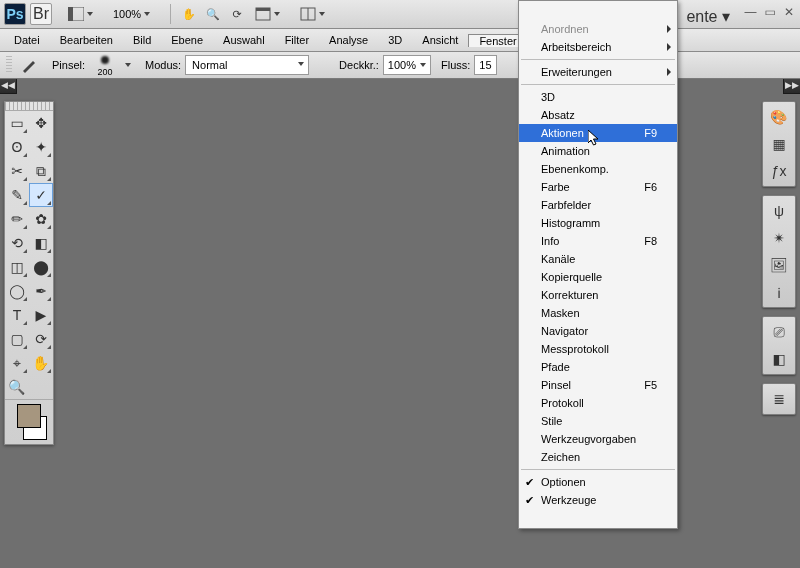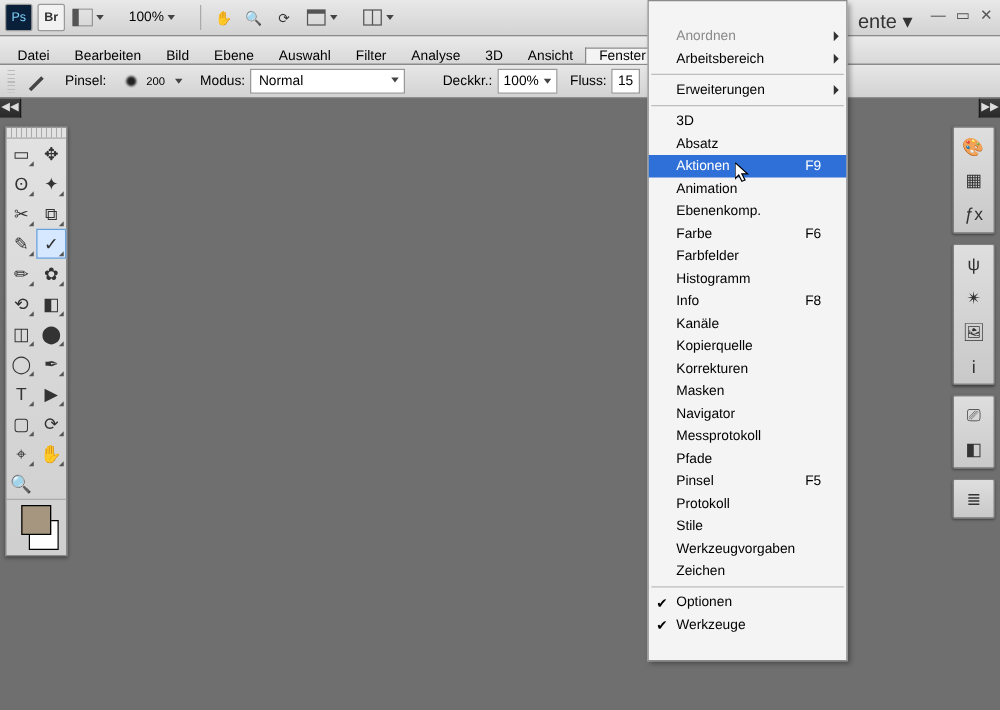--- a/index.html
+++ b/index.html
@@ -1,31 +1,31 @@
 <!DOCTYPE html>
 <html><head>
 <meta charset="utf-8">
 <style>
   html,body{margin:0;padding:0;width:800px;height:568px;font-family:Tahoma,"MS Sans Serif",sans-serif;font-size:11px;color:#000;background:#6f6f6f;overflow:hidden;-webkit-font-smoothing:none}
   .topbar{height:28px;background:linear-gradient(#e8e8e8,#d3d3d3);border-bottom:1px solid #8a8a8a;display:flex;align-items:center;padding:0 4px;position:relative;z-index:5}
-  .ps-logo{width:20px;height:20px;background:#0a1f3a;color:#7ecff6;font-weight:normal;font-size:10px;display:flex;align-items:center;justify-content:center;border:1px solid #9a9a9a;border-radius:2px;margin-right:4px}
-  .br-logo{width:20px;height:20px;background:#f2f2f2;color:#333;font-weight:bold;font-size:10px;display:flex;align-items:center;justify-content:center;border:1px solid #9a9a9a;border-radius:2px;margin-right:0}
+  .ps-logo{width:20px;height:20px;background:#0a1f3a;color:#7ecff6;font-weight:bold;font-size:14px;display:flex;align-items:center;justify-content:center;border:1px solid #9a9a9a;border-radius:2px;margin-right:4px}
+  .br-logo{width:20px;height:20px;background:#f2f2f2;color:#333;font-weight:normal;font-size:16px;display:flex;align-items:center;justify-content:center;border:1px solid #9a9a9a;border-radius:2px;margin-right:10px}
   .top-drop{display:inline-flex;align-items:center;padding:0 6px;height:20px;margin-right:8px;cursor:default}
   .carets-down{display:inline-block;margin-left:3px;width:0;height:0;border-left:3px solid transparent;border-right:3px solid transparent;border-top:4px solid #444}
   .toolrow-icon{width:20px;height:20px;display:inline-flex;align-items:center;justify-content:center;margin:0 2px;color:#333}
   .tb-sep{width:1px;height:20px;background:#aaa;margin:0 6px}
   .winctrl{position:absolute;right:6px;top:5px;display:flex;gap:8px;color:#555;font-size:12px}
   .workspace-lbl{position:absolute;right:70px;top:7px;font-size:16px;color:#333}
-  .menubar{height:22px;background:linear-gradient(#eaeaea,#d8d8d8);border-bottom:1px solid #8a8a8a;display:flex;align-items:flex-end;padding:0 4px;position:relative;z-index:5}
+  .menubar{height:22px;background:linear-gradient(#eaeaea,#d8d8d8);border-bottom:1px solid #8a8a8a;display:flex;align-items:center;padding:0 4px;position:relative;z-index:5}
   .menuitem{padding:0 10px;display:flex;align-items:center;cursor:default}
   .menuitem.active{background:#f4f4f4;border:1px solid #8a8a8a;border-bottom:none;margin-top:1px}
   .optbar{height:26px;background:linear-gradient(#e7e7e7,#d2d2d2);border-bottom:1px solid #7a7a7a;display:flex;align-items:center;padding:0 6px;position:relative;z-index:5}
   .optbar .grip{width:6px;height:18px;background:repeating-linear-gradient(#bbb 0 1px,transparent 1px 3px);margin-right:6px}
   .opt-label{margin:0 4px 0 10px}
-  .opt-field{display:inline-flex;flex-direction:row;align-items:center;margin:0 4px}
+  .opt-field{display:inline-flex;flex-direction:column;align-items:center;margin:0 4px}
   .opt-field .preview{width:24px;height:14px;display:flex;align-items:center;justify-content:center}
   .opt-field .preview .smudge{width:8px;height:8px;background:#222;border-radius:50%;filter:blur(1px)}
   .opt-field .num{font-size:9px}
   .sel{height:18px;border:1px solid #999;background:#fff;display:inline-flex;align-items:center;padding:0 6px;min-width:110px;position:relative}
   .sel .arrow{position:absolute;right:4px;top:6px}
   .pct{display:inline-flex;align-items:center;border:1px solid #999;background:#fff;height:18px;padding:0 4px}
   .pct .tri{margin-left:4px}
   .work{position:absolute;top:77px;bottom:0;left:0;right:0;background:#6f6f6f}
   .coll-left{position:absolute;left:0;top:0;width:16px;height:16px;background:linear-gradient(#444,#2a2a2a);color:#ddd;font-size:9px;display:flex;align-items:center;justify-content:center;border-right:1px solid #1a1a1a;border-bottom:1px solid #1a1a1a}
   .coll-right{position:absolute;right:0;top:0;width:16px;height:16px;background:linear-gradient(#444,#2a2a2a);color:#ddd;font-size:9px;display:flex;align-items:center;justify-content:center;border-left:1px solid #1a1a1a;border-bottom:1px solid #1a1a1a}

